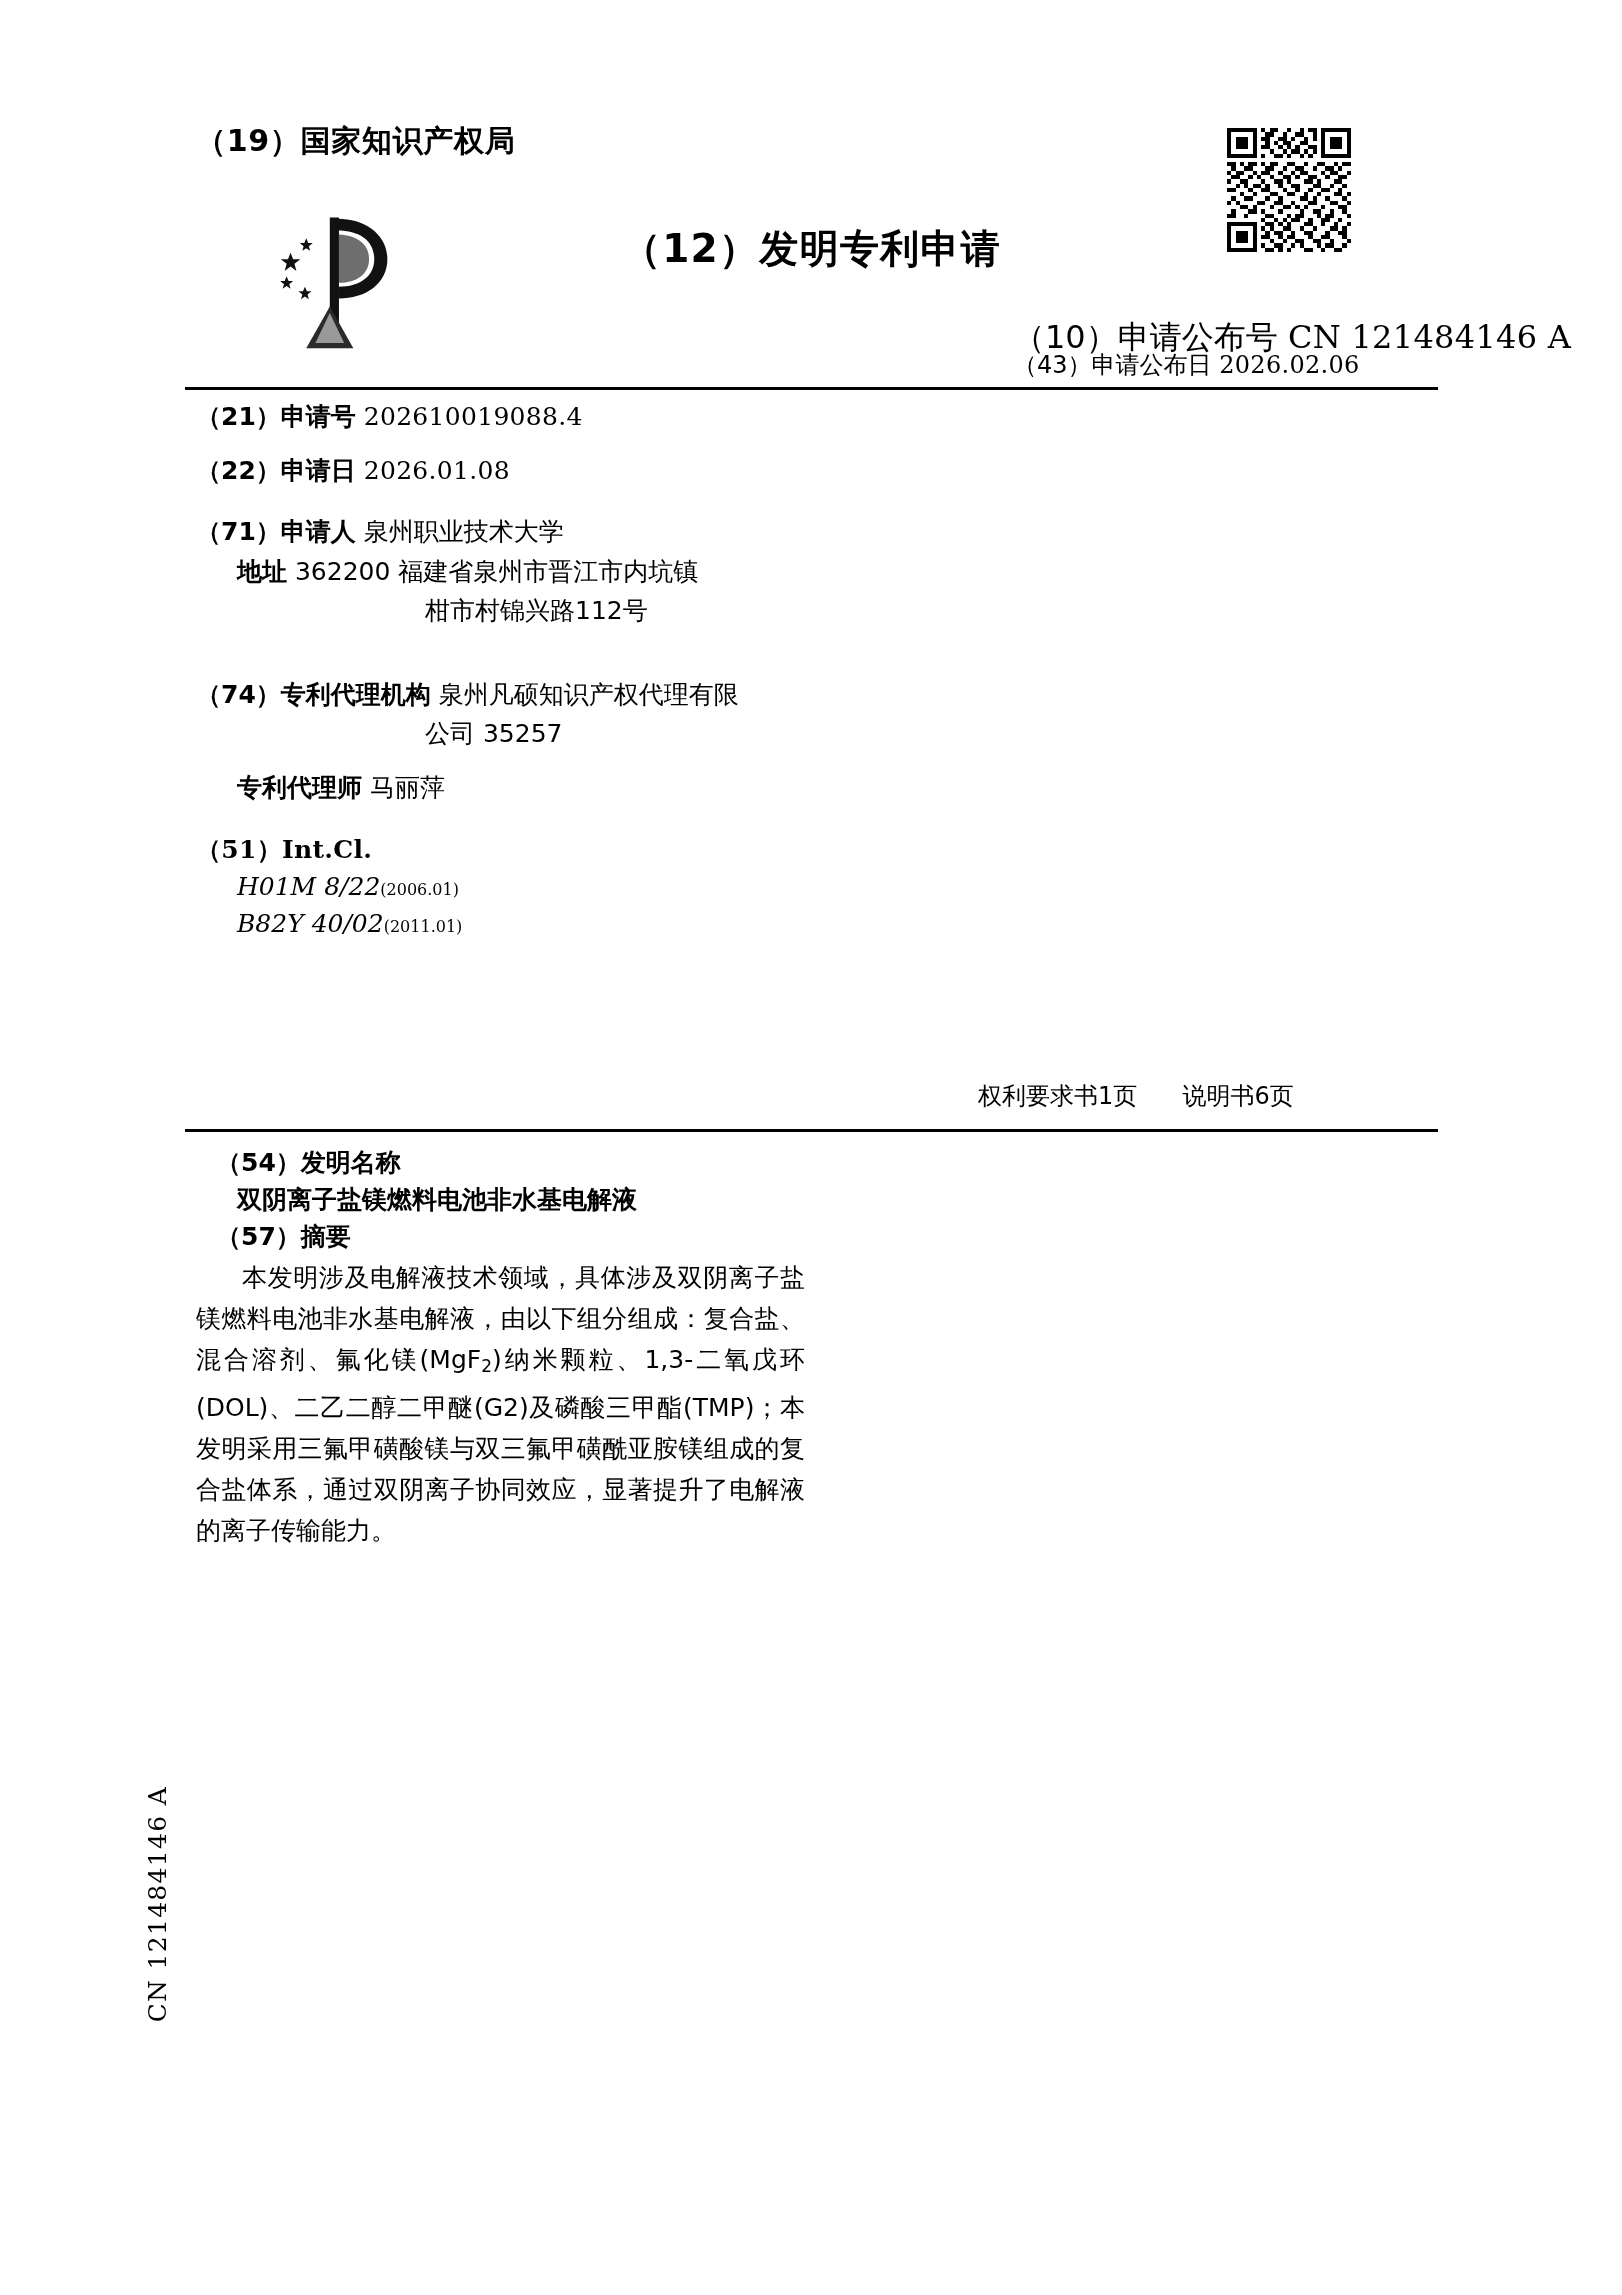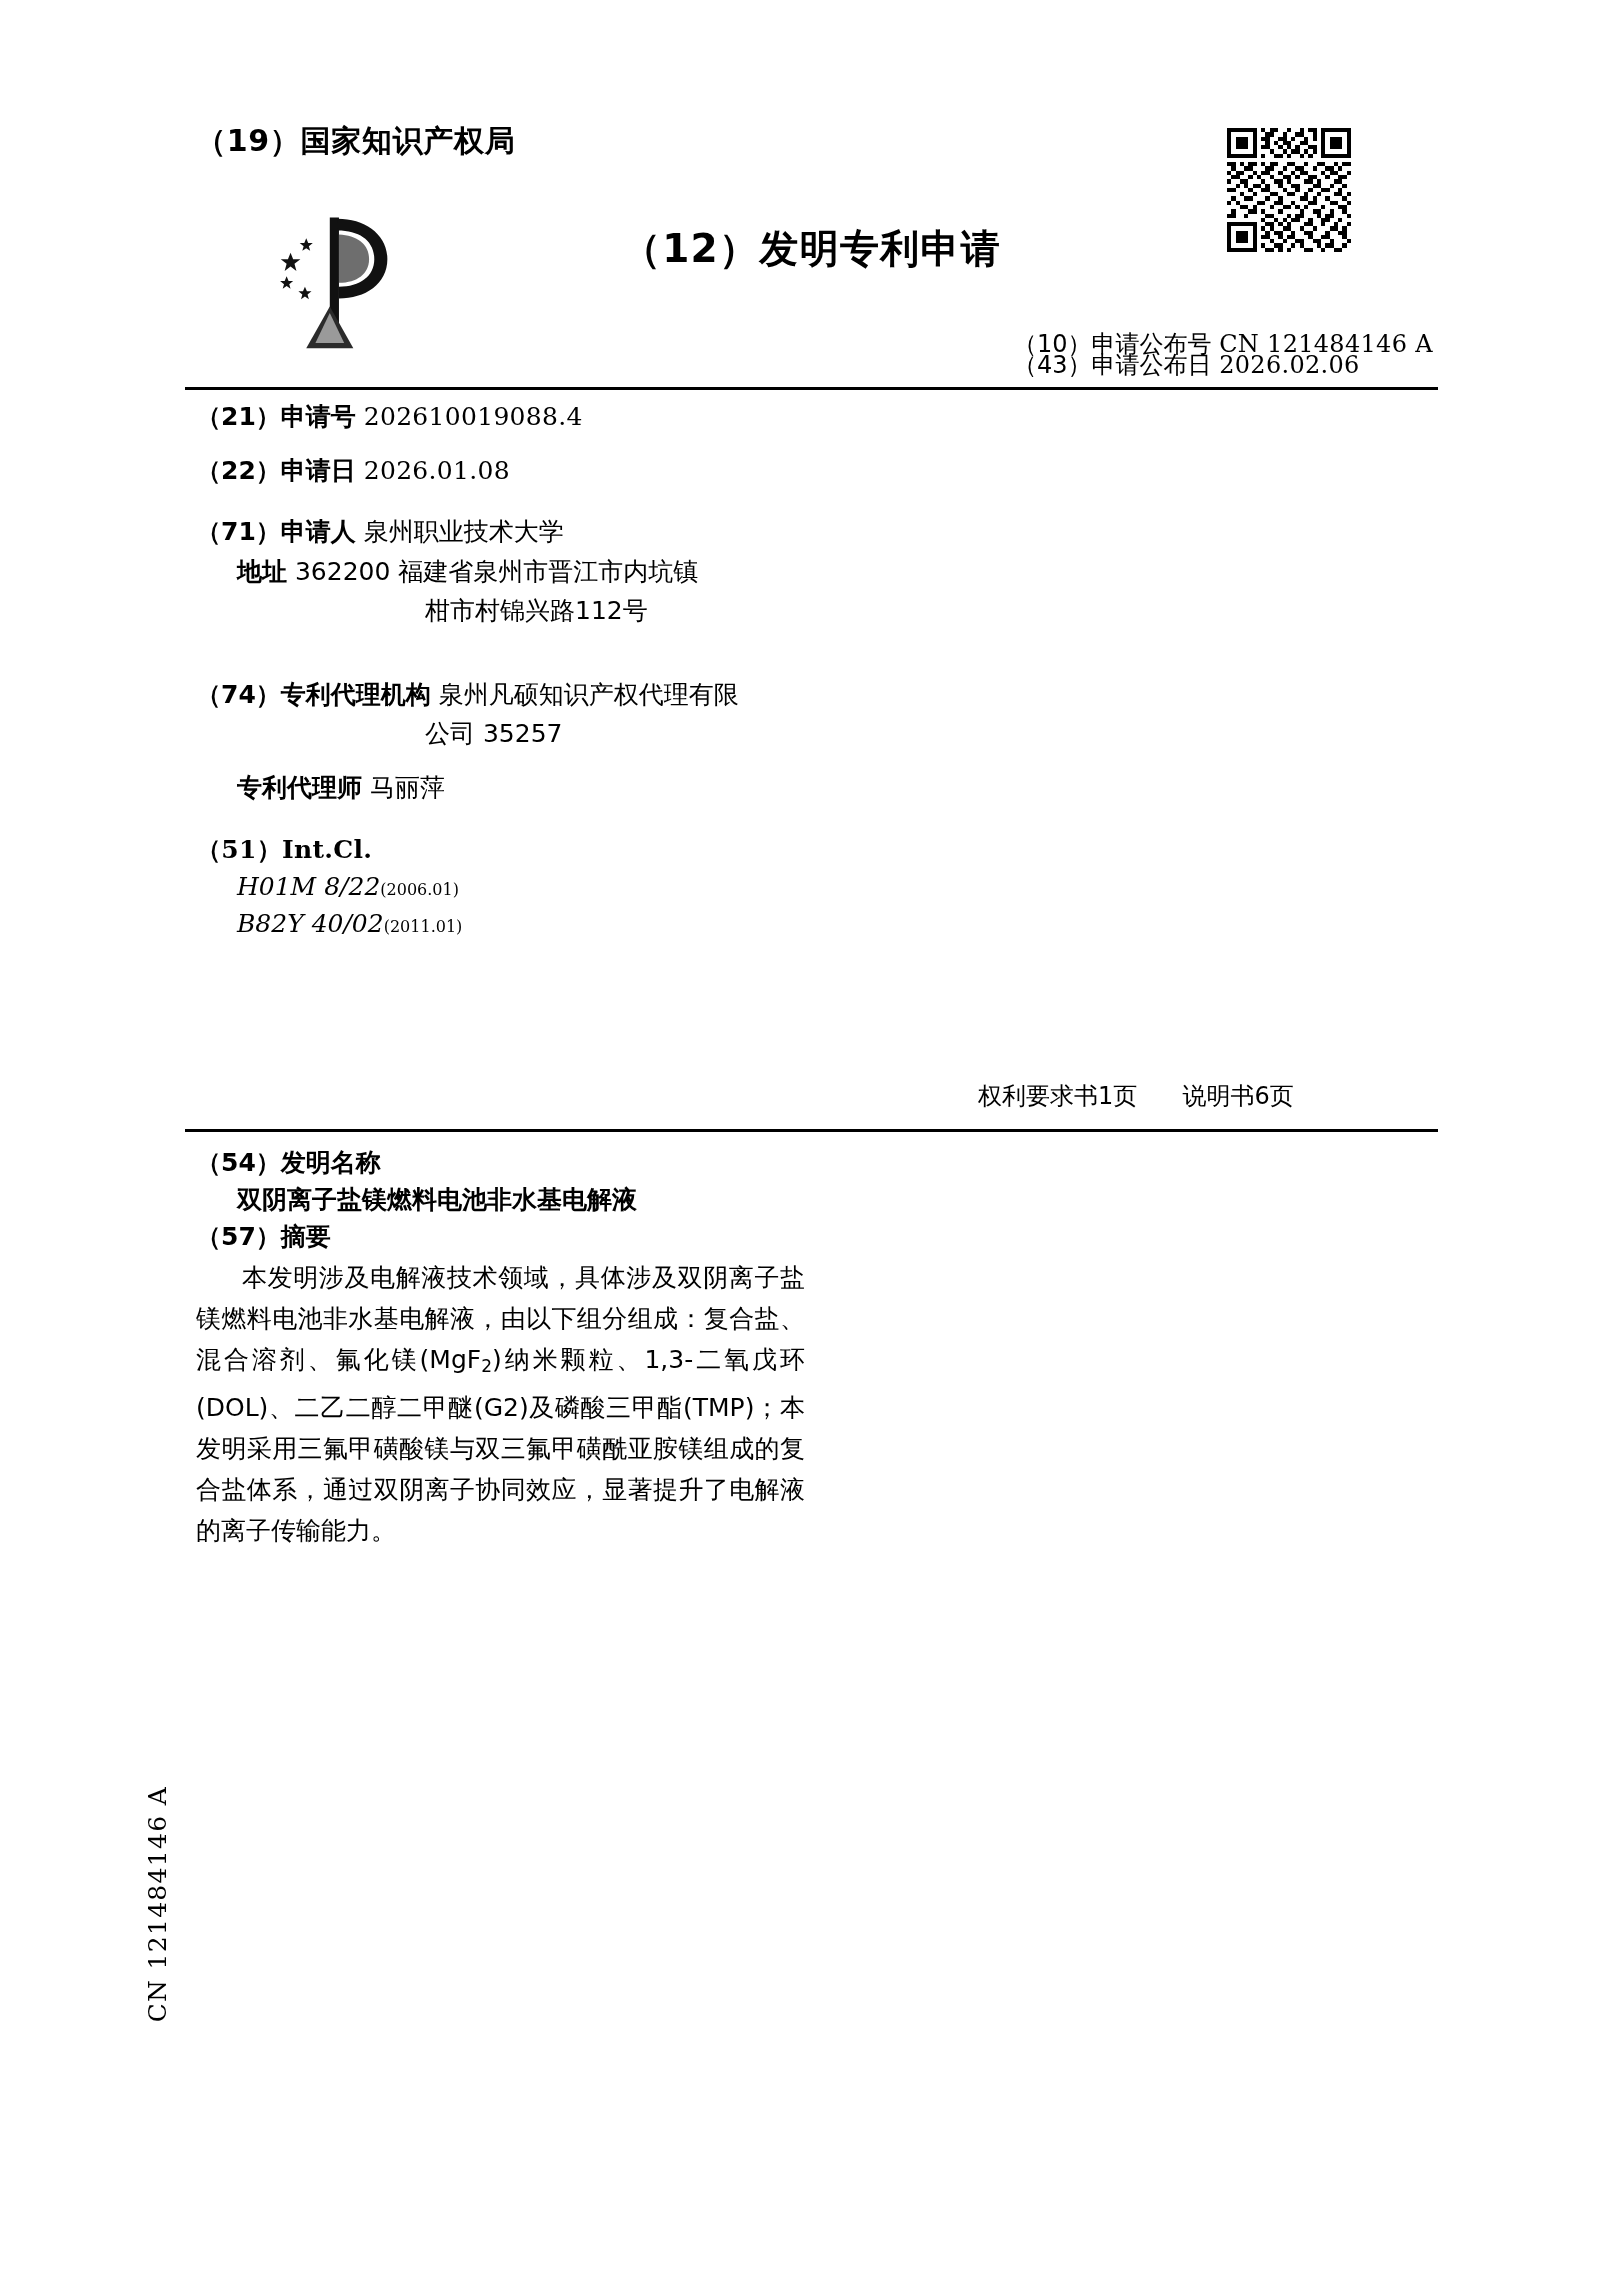--- a/index.html
+++ b/index.html
@@ -59,22 +59,22 @@
     position: absolute;
     left: 1227px;
     top: 128px;
     width: 124px;
     height: 124px;
   }
 
   .pub-no {
     position: absolute;
     left: 1013px;
-    top: 328px;
-    font-size: 24px;
+    top: 316px;
+    font-size: 32px;
     font-family: "DejaVu Sans", sans-serif;
     white-space: nowrap;
   }
   .pub-date {
     position: absolute;
     left: 1013px;
     top: 349px;
     font-size: 24px;
     font-family: "DejaVu Sans", sans-serif;
     white-space: nowrap;
@@ -156,20 +156,21 @@
     left: 196px;
     top: 1146px;
     width: 654px;
     font-family: "DejaVu Sans", sans-serif;
   }
   .sec-label {
     font-size: 25px;
     font-weight: bold;
     margin-bottom: 3.9px;
     white-space: nowrap;
+    margin-left: 20px;
   }
   .invention-title {
     font-size: 25px;
     padding-left: 41px;
     margin-bottom: 4px;
     white-space: nowrap;
     font-weight: bold;
   }
   .abstract {
     font-size: 25px;

